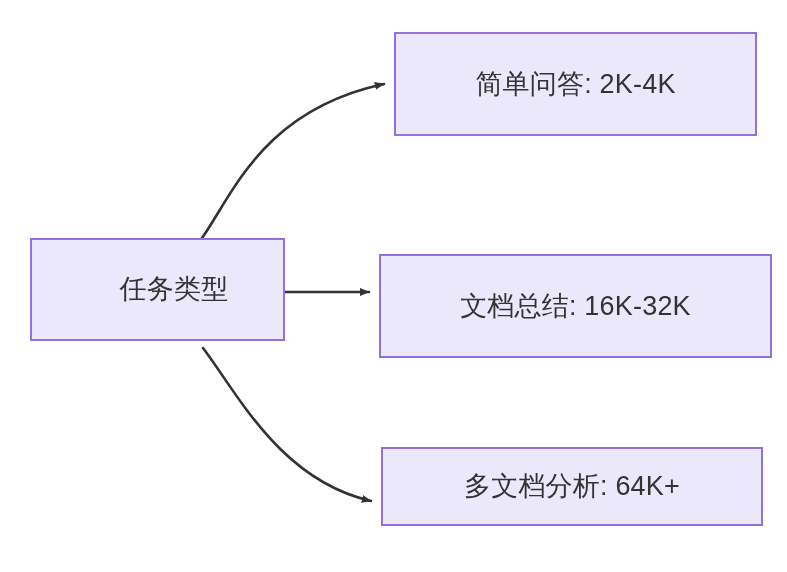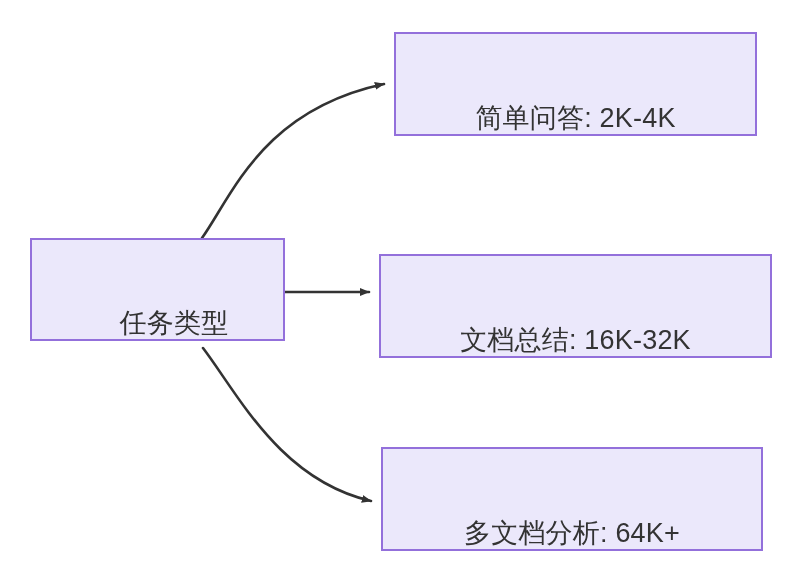--- a/index.html
+++ b/index.html
@@ -23,34 +23,34 @@
     height: 572px;
     pointer-events: none;
   }
   .node {
     position: absolute;
     box-sizing: border-box;
     background: #EBE8FB;
     border: 2px solid #9370DB;
     border-radius: 0;
     display: flex;
-    align-items: flex-end;
+    align-items: center;
     justify-content: center;
     color: #333333;
     font-size: 27px;
     font-weight: 400;
     letter-spacing: 0.2px;
     line-height: 1.2;
     white-space: nowrap;
     z-index: 2;
   }
   #node-root   { left: 30px;  top: 238px; width: 255px; height: 103px; padding-left: 33px; }
   #node-simple { left: 394px; top: 32px;  width: 363px; height: 104px; }
   #node-doc    { left: 379px; top: 254px; width: 393px; height: 104px; }
-  #node-multi  { left: 381px; top: 447px; width: 382px; height: 104px; }
+  #node-multi  { left: 381px; top: 447px; width: 382px; height: 79px; }
 </style>
 </head>
 <body>
 
 <div id="canvas">
 
   <svg id="edges" viewBox="0 0 787 572" width="787" height="572" xmlns="http://www.w3.org/2000/svg">
     <defs>
       <marker id="arrowhead" markerWidth="10" markerHeight="8" refX="9.2" refY="4" orient="auto" markerUnits="userSpaceOnUse">
         <path d="M0,0 L10,4 L0,8 z" fill="#333333"></path>

